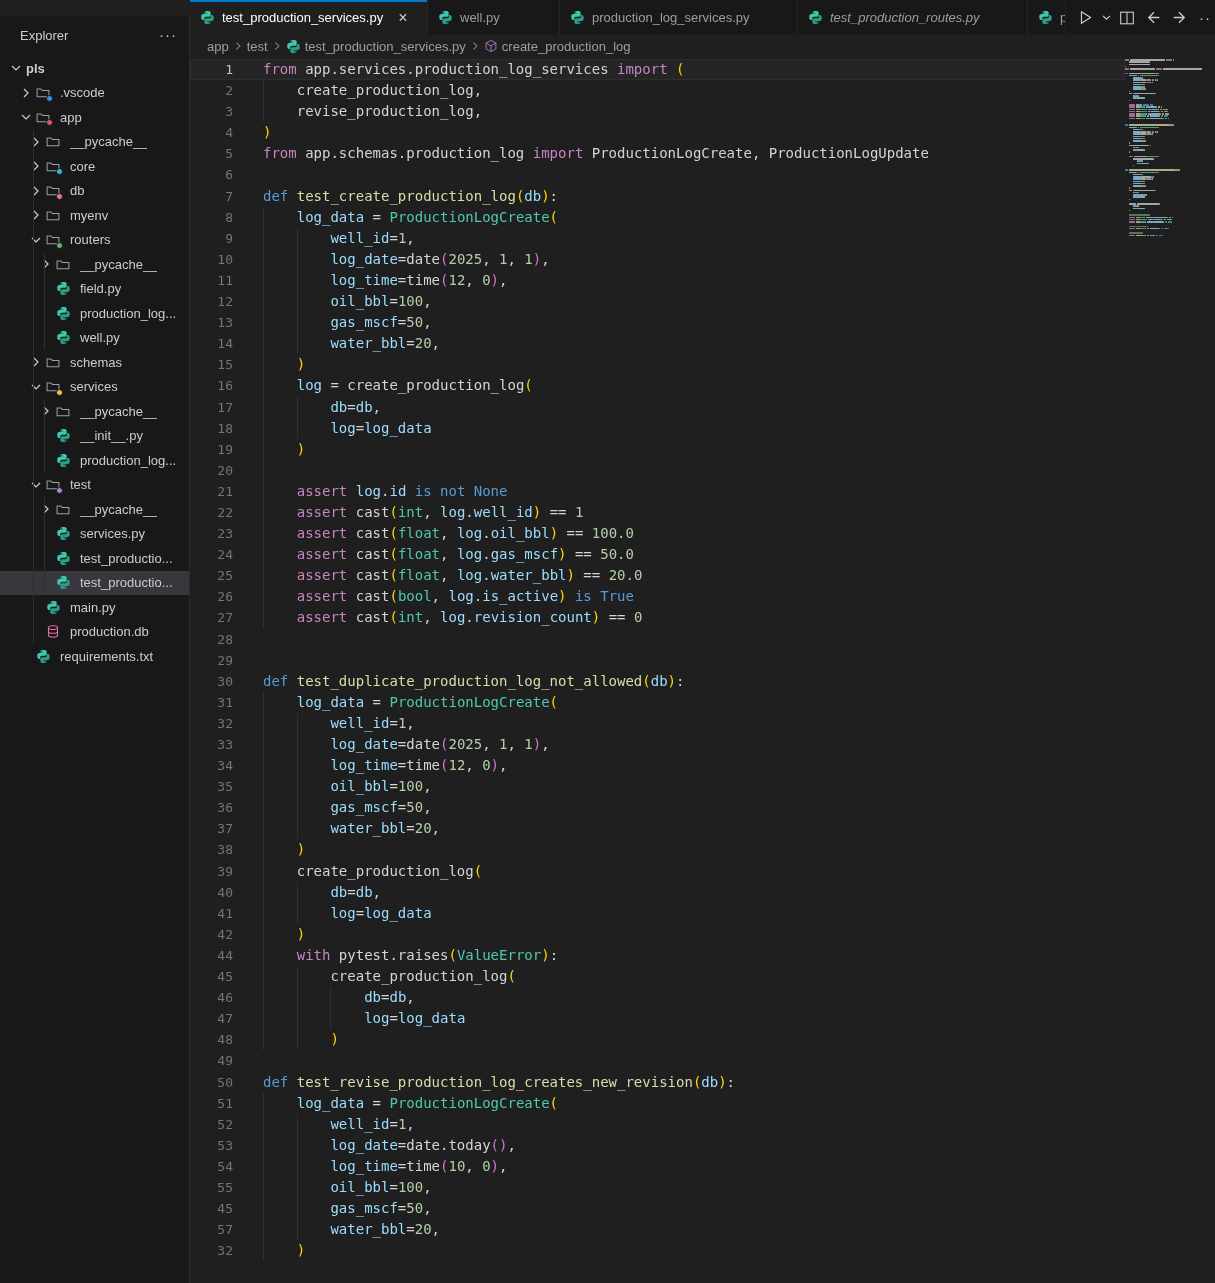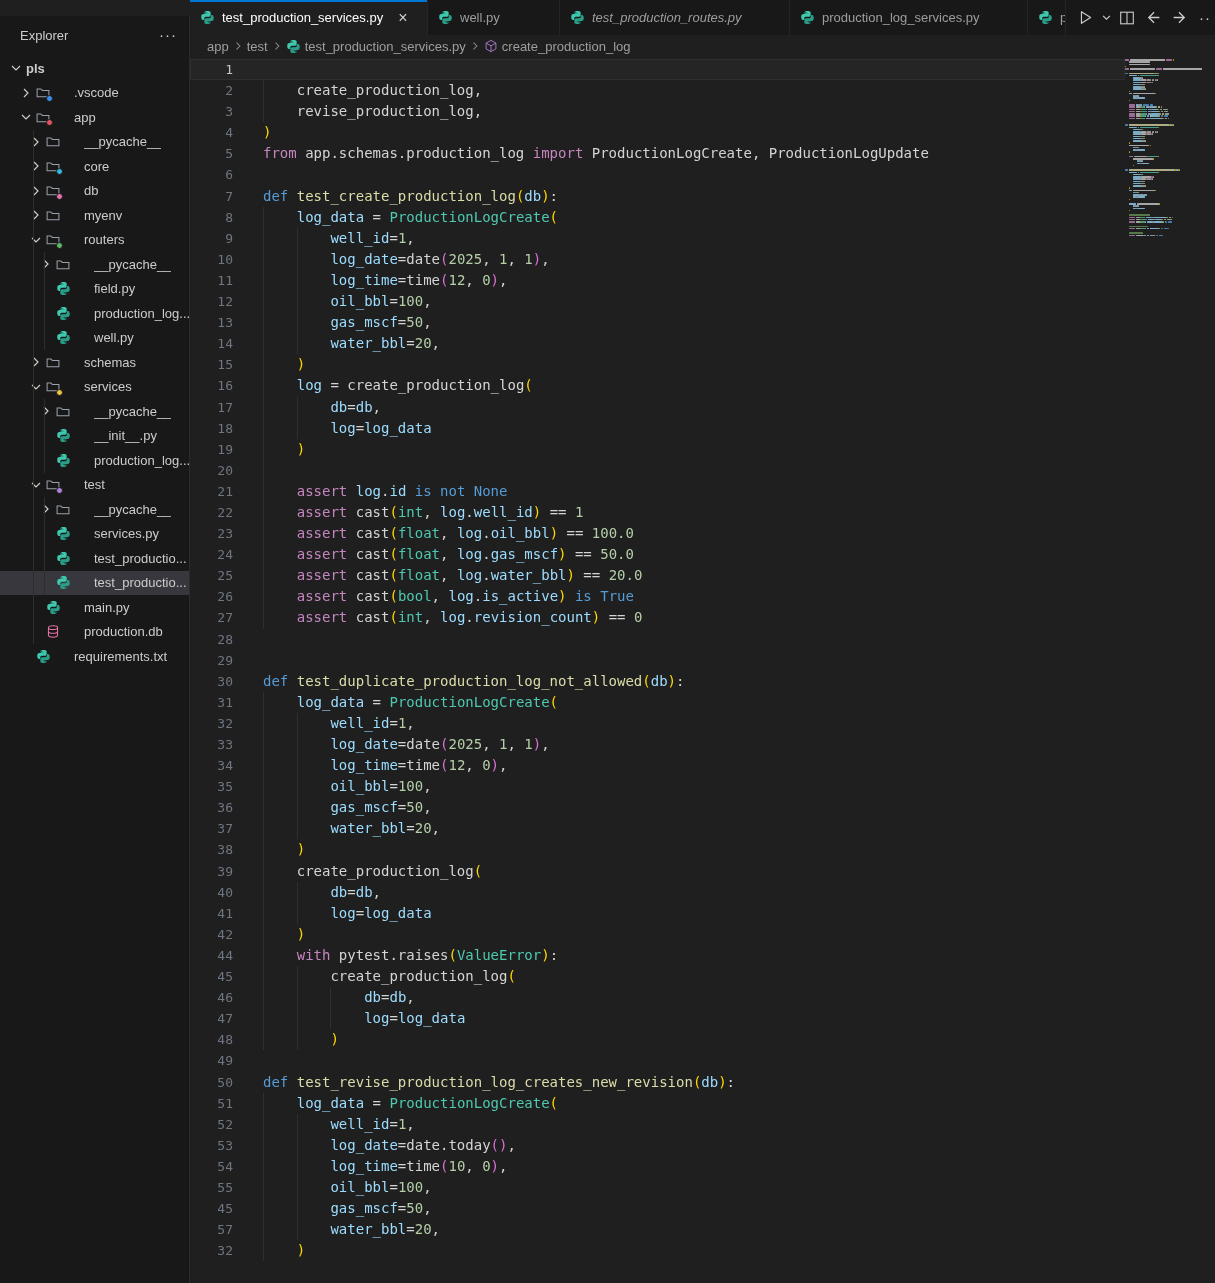--- a/index.html
+++ b/index.html
@@ -14,21 +14,21 @@
     background:#181818; border-right:1px solid #2b2b2b; }
   .sb-header { height:38px; display:flex; align-items:center; justify-content:space-between;
     padding:0 12px 0 20px; font-size:13px; color:#cccccc; }
   .sb-more { color:#cccccc; font-size:15px; letter-spacing:1px; cursor:pointer; line-height:10px; }
   .tree { position:absolute; top:40px; left:0; right:0; }
   .trow { height:24.5px; display:flex; align-items:center; white-space:nowrap;
     position:relative; cursor:pointer; font-size:13px; color:#cccccc; overflow:hidden; }
   .trow.selected { background:#37373d; }
   .trow .chev { width:16px; height:16px; flex:none; display:flex; align-items:center; justify-content:center; }
   .trow .ticon { width:18px; height:16px; flex:none; display:flex; align-items:center; justify-content:center; position:relative; }
-  .trow .tlabel { margin-left:22px; overflow:hidden; text-overflow:clip; }
+  .trow .tlabel { margin-left:8px; overflow:hidden; text-overflow:clip; }
   .trow.root .tlabel { font-weight:bold; margin-left:2px; }
   .tguide { position:absolute; top:0; bottom:0; width:1px; background:#2e2e2e; }
   .badge { position:absolute; right:-1px; bottom:-1px; width:7px; height:7px; border-radius:4px;
     border:1px solid #181818; }
   
   .tabbar { position:absolute; left:190px; top:0; right:0; height:35px; background:#181818;
     display:flex; align-items:stretch; }
   .tab { flex:none; display:flex; align-items:center; gap:7px; padding:0 10px; font-size:13px;
     color:#9d9d9d; border-right:1px solid #252526; position:relative; cursor:pointer; overflow:hidden; }
   .tab.active { background:#1f1f1f; color:#fff; }
@@ -435,37 +435,37 @@
       </div>
       <div class="tab" style="width: 132px;">
         <span class="tab-icon">
           <svg width="15" height="15" viewBox="0 0 24 24">
             <path fill="#3ec9ae" d="M11.9 1.5c-4.9 0-4.6 2.1-4.6 2.1l.01 2.2h4.7v.66H5.4S2 6.1 2 11.2s2.95 4.9 2.95 4.9H6.7v-2.3s-.1-2.95 2.9-2.95h4.65s2.8.05 2.8-2.7V4.1s.43-2.6-5.15-2.6zM9.3 3a.85.85 0 1 1 0 1.7.85.85 0 0 1 0-1.7z"></path>
             <path fill="#2a9d87" d="M12.1 22.5c4.9 0 4.6-2.1 4.6-2.1l-.01-2.2h-4.7v-.66h6.61S22 17.9 22 12.8s-2.95-4.9-2.95-4.9H17.3v2.3s.1 2.95-2.9 2.95H9.75s-2.8-.05-2.8 2.7v4.05s-.43 2.6 5.15 2.6zm2.6-1.5a.85.85 0 1 1 0-1.7.85.85 0 0 1 0 1.7z"></path>
           </svg>
         </span>
         <span class="tab-label">well.py</span>
       </div>
+      <div class="tab" style="width: 238px;">
+        <span class="tab-icon">
+          <svg width="15" height="15" viewBox="0 0 24 24">
+            <path fill="#3ec9ae" d="M11.9 1.5c-4.9 0-4.6 2.1-4.6 2.1l.01 2.2h4.7v.66H5.4S2 6.1 2 11.2s2.95 4.9 2.95 4.9H6.7v-2.3s-.1-2.95 2.9-2.95h4.65s2.8.05 2.8-2.7V4.1s.43-2.6-5.15-2.6zM9.3 3a.85.85 0 1 1 0 1.7.85.85 0 0 1 0-1.7z"></path>
+            <path fill="#2a9d87" d="M12.1 22.5c4.9 0 4.6-2.1 4.6-2.1l-.01-2.2h-4.7v-.66h6.61S22 17.9 22 12.8s-2.95-4.9-2.95-4.9H17.3v2.3s.1 2.95-2.9 2.95H9.75s-2.8-.05-2.8 2.7v4.05s-.43 2.6 5.15 2.6zm2.6-1.5a.85.85 0 1 1 0-1.7.85.85 0 0 1 0 1.7z"></path>
+          </svg>
+        </span>
+        <span class="tab-label">production_log_services.py</span>
+      </div>
       <div class="tab italic" style="width: 230px;">
         <span class="tab-icon">
           <svg width="15" height="15" viewBox="0 0 24 24">
             <path fill="#3ec9ae" d="M11.9 1.5c-4.9 0-4.6 2.1-4.6 2.1l.01 2.2h4.7v.66H5.4S2 6.1 2 11.2s2.95 4.9 2.95 4.9H6.7v-2.3s-.1-2.95 2.9-2.95h4.65s2.8.05 2.8-2.7V4.1s.43-2.6-5.15-2.6zM9.3 3a.85.85 0 1 1 0 1.7.85.85 0 0 1 0-1.7z"></path>
             <path fill="#2a9d87" d="M12.1 22.5c4.9 0 4.6-2.1 4.6-2.1l-.01-2.2h-4.7v-.66h6.61S22 17.9 22 12.8s-2.95-4.9-2.95-4.9H17.3v2.3s.1 2.95-2.9 2.95H9.75s-2.8-.05-2.8 2.7v4.05s-.43 2.6 5.15 2.6zm2.6-1.5a.85.85 0 1 1 0-1.7.85.85 0 0 1 0 1.7z"></path>
           </svg>
         </span>
         <span class="tab-label">test_production_routes.py</span>
-      </div>
-      <div class="tab" style="width: 238px;">
-        <span class="tab-icon">
-          <svg width="15" height="15" viewBox="0 0 24 24">
-            <path fill="#3ec9ae" d="M11.9 1.5c-4.9 0-4.6 2.1-4.6 2.1l.01 2.2h4.7v.66H5.4S2 6.1 2 11.2s2.95 4.9 2.95 4.9H6.7v-2.3s-.1-2.95 2.9-2.95h4.65s2.8.05 2.8-2.7V4.1s.43-2.6-5.15-2.6zM9.3 3a.85.85 0 1 1 0 1.7.85.85 0 0 1 0-1.7z"></path>
-            <path fill="#2a9d87" d="M12.1 22.5c4.9 0 4.6-2.1 4.6-2.1l-.01-2.2h-4.7v-.66h6.61S22 17.9 22 12.8s-2.95-4.9-2.95-4.9H17.3v2.3s.1 2.95-2.9 2.95H9.75s-2.8-.05-2.8 2.7v4.05s-.43 2.6 5.15 2.6zm2.6-1.5a.85.85 0 1 1 0-1.7.85.85 0 0 1 0 1.7z"></path>
-          </svg>
-        </span>
-        <span class="tab-label">production_log_services.py</span>
       </div>
       <div class="tab" style="width: 38px;">
         <span class="tab-icon">
           <svg width="15" height="15" viewBox="0 0 24 24">
             <path fill="#3ec9ae" d="M11.9 1.5c-4.9 0-4.6 2.1-4.6 2.1l.01 2.2h4.7v.66H5.4S2 6.1 2 11.2s2.95 4.9 2.95 4.9H6.7v-2.3s-.1-2.95 2.9-2.95h4.65s2.8.05 2.8-2.7V4.1s.43-2.6-5.15-2.6zM9.3 3a.85.85 0 1 1 0 1.7.85.85 0 0 1 0-1.7z"></path>
             <path fill="#2a9d87" d="M12.1 22.5c4.9 0 4.6-2.1 4.6-2.1l-.01-2.2h-4.7v-.66h6.61S22 17.9 22 12.8s-2.95-4.9-2.95-4.9H17.3v2.3s.1 2.95-2.9 2.95H9.75s-2.8-.05-2.8 2.7v4.05s-.43 2.6 5.15 2.6zm2.6-1.5a.85.85 0 1 1 0-1.7.85.85 0 0 1 0 1.7z"></path>
           </svg>
         </span>
         <span class="tab-label">p</span>
       </div>
@@ -539,21 +539,21 @@
         <svg width="14" height="14" viewBox="0 0 16 16">
           <path fill="none" stroke="#b180d7" stroke-width="1" d="M8 1.6l5.6 3.1v6.6L8 14.4l-5.6-3.1V4.7L8 1.6zM2.4 4.7L8 7.8l5.6-3.1M8 7.8v6.6"></path>
         </svg>
       </span>
       <span>create_production_log</span>
     </span>
   </div>
 
 <div class="editor">
   <div class="code" id="code">
-      <div class="crow cur"><span class="lnum">1</span></div>
+      <div class="crow cur"><span class="lnum">1</span><span class="ctext"><span style="color: rgb(197, 134, 192);">from</span><span style="color: rgb(212, 212, 212);"> app.services.production_log_services </span><span style="color: rgb(197, 134, 192);">import</span><span style="color: rgb(212, 212, 212);"> </span><span style="color: rgb(255, 215, 0);">(</span></span></div>
       <div class="crow"><span class="cguide" style="left: 73px;"></span><span class="lnum">2</span><span class="ctext"><span style="color: rgb(212, 212, 212);">    create_production_log,</span></span></div>
       <div class="crow"><span class="cguide" style="left: 73px;"></span><span class="lnum">3</span><span class="ctext"><span style="color: rgb(212, 212, 212);">    revise_production_log,</span></span></div>
       <div class="crow"><span class="lnum">4</span><span class="ctext"><span style="color: rgb(255, 215, 0);">)</span></span></div>
       <div class="crow"><span class="lnum">5</span><span class="ctext"><span style="color: rgb(197, 134, 192);">from</span><span style="color: rgb(212, 212, 212);"> app.schemas.production_log </span><span style="color: rgb(197, 134, 192);">import</span><span style="color: rgb(212, 212, 212);"> ProductionLogCreate, ProductionLogUpdate</span></span></div>
       <div class="crow"><span class="lnum">6</span><span class="ctext"></span></div>
       <div class="crow"><span class="lnum">7</span><span class="ctext"><span style="color: rgb(86, 156, 214);">def</span><span style="color: rgb(220, 220, 170);"> test_create_production_log</span><span style="color: rgb(255, 215, 0);">(</span><span style="color: rgb(156, 220, 254);">db</span><span style="color: rgb(255, 215, 0);">)</span><span style="color: rgb(212, 212, 212);">:</span></span></div>
       <div class="crow"><span class="cguide" style="left: 73px;"></span><span class="lnum">8</span><span class="ctext"><span style="color: rgb(156, 220, 254);">    log_data</span><span style="color: rgb(212, 212, 212);"> = </span><span style="color: rgb(78, 201, 176);">ProductionLogCreate</span><span style="color: rgb(255, 215, 0);">(</span></span></div>
       <div class="crow"><span class="cguide" style="left: 73px;"></span><span class="cguide" style="left: 106.72px;"></span><span class="lnum">9</span><span class="ctext"><span style="color: rgb(156, 220, 254);">        well_id</span><span style="color: rgb(212, 212, 212);">=</span><span style="color: rgb(181, 206, 168);">1</span><span style="color: rgb(212, 212, 212);">,</span></span></div>
       <div class="crow"><span class="cguide" style="left: 73px;"></span><span class="cguide" style="left: 106.72px;"></span><span class="lnum">10</span><span class="ctext"><span style="color: rgb(156, 220, 254);">        log_date</span><span style="color: rgb(212, 212, 212);">=date</span><span style="color: rgb(218, 112, 214);">(</span><span style="color: rgb(181, 206, 168);">2025</span><span style="color: rgb(212, 212, 212);">, </span><span style="color: rgb(181, 206, 168);">1</span><span style="color: rgb(212, 212, 212);">, </span><span style="color: rgb(181, 206, 168);">1</span><span style="color: rgb(218, 112, 214);">)</span><span style="color: rgb(212, 212, 212);">,</span></span></div>
       <div class="crow"><span class="cguide" style="left: 73px;"></span><span class="cguide" style="left: 106.72px;"></span><span class="lnum">11</span><span class="ctext"><span style="color: rgb(156, 220, 254);">        log_time</span><span style="color: rgb(212, 212, 212);">=time</span><span style="color: rgb(218, 112, 214);">(</span><span style="color: rgb(181, 206, 168);">12</span><span style="color: rgb(212, 212, 212);">, </span><span style="color: rgb(181, 206, 168);">0</span><span style="color: rgb(218, 112, 214);">)</span><span style="color: rgb(212, 212, 212);">,</span></span></div>

